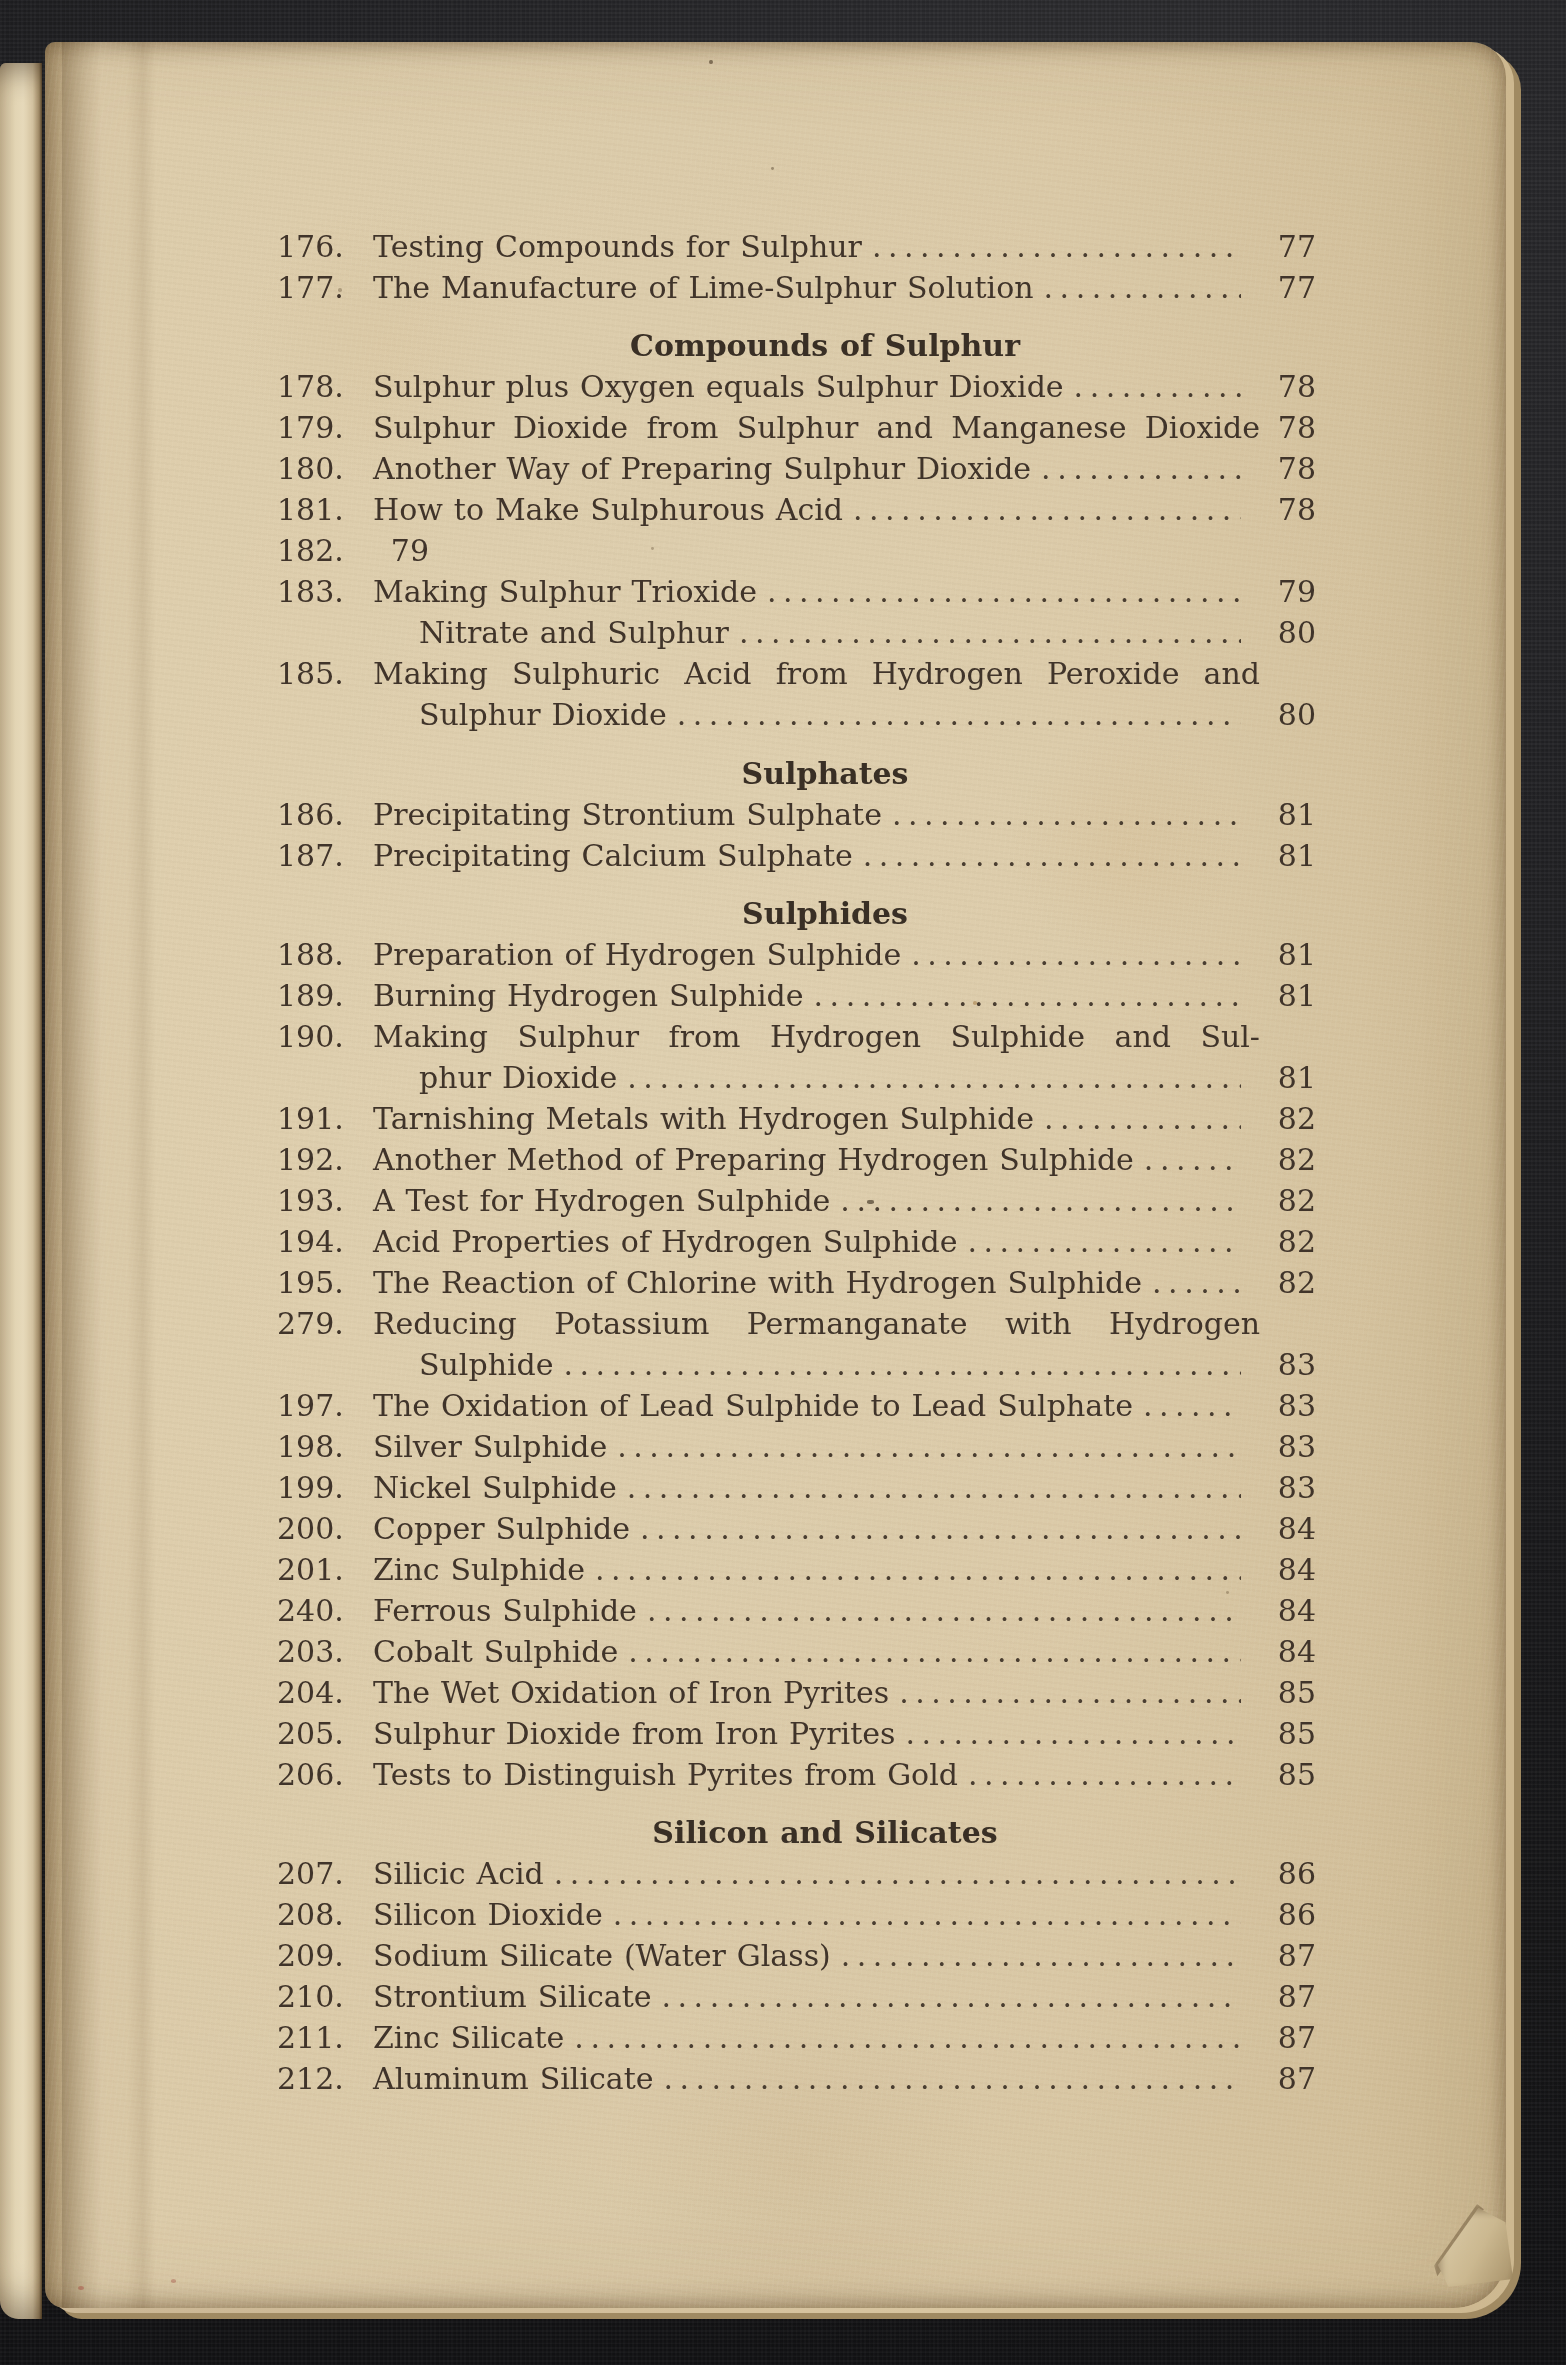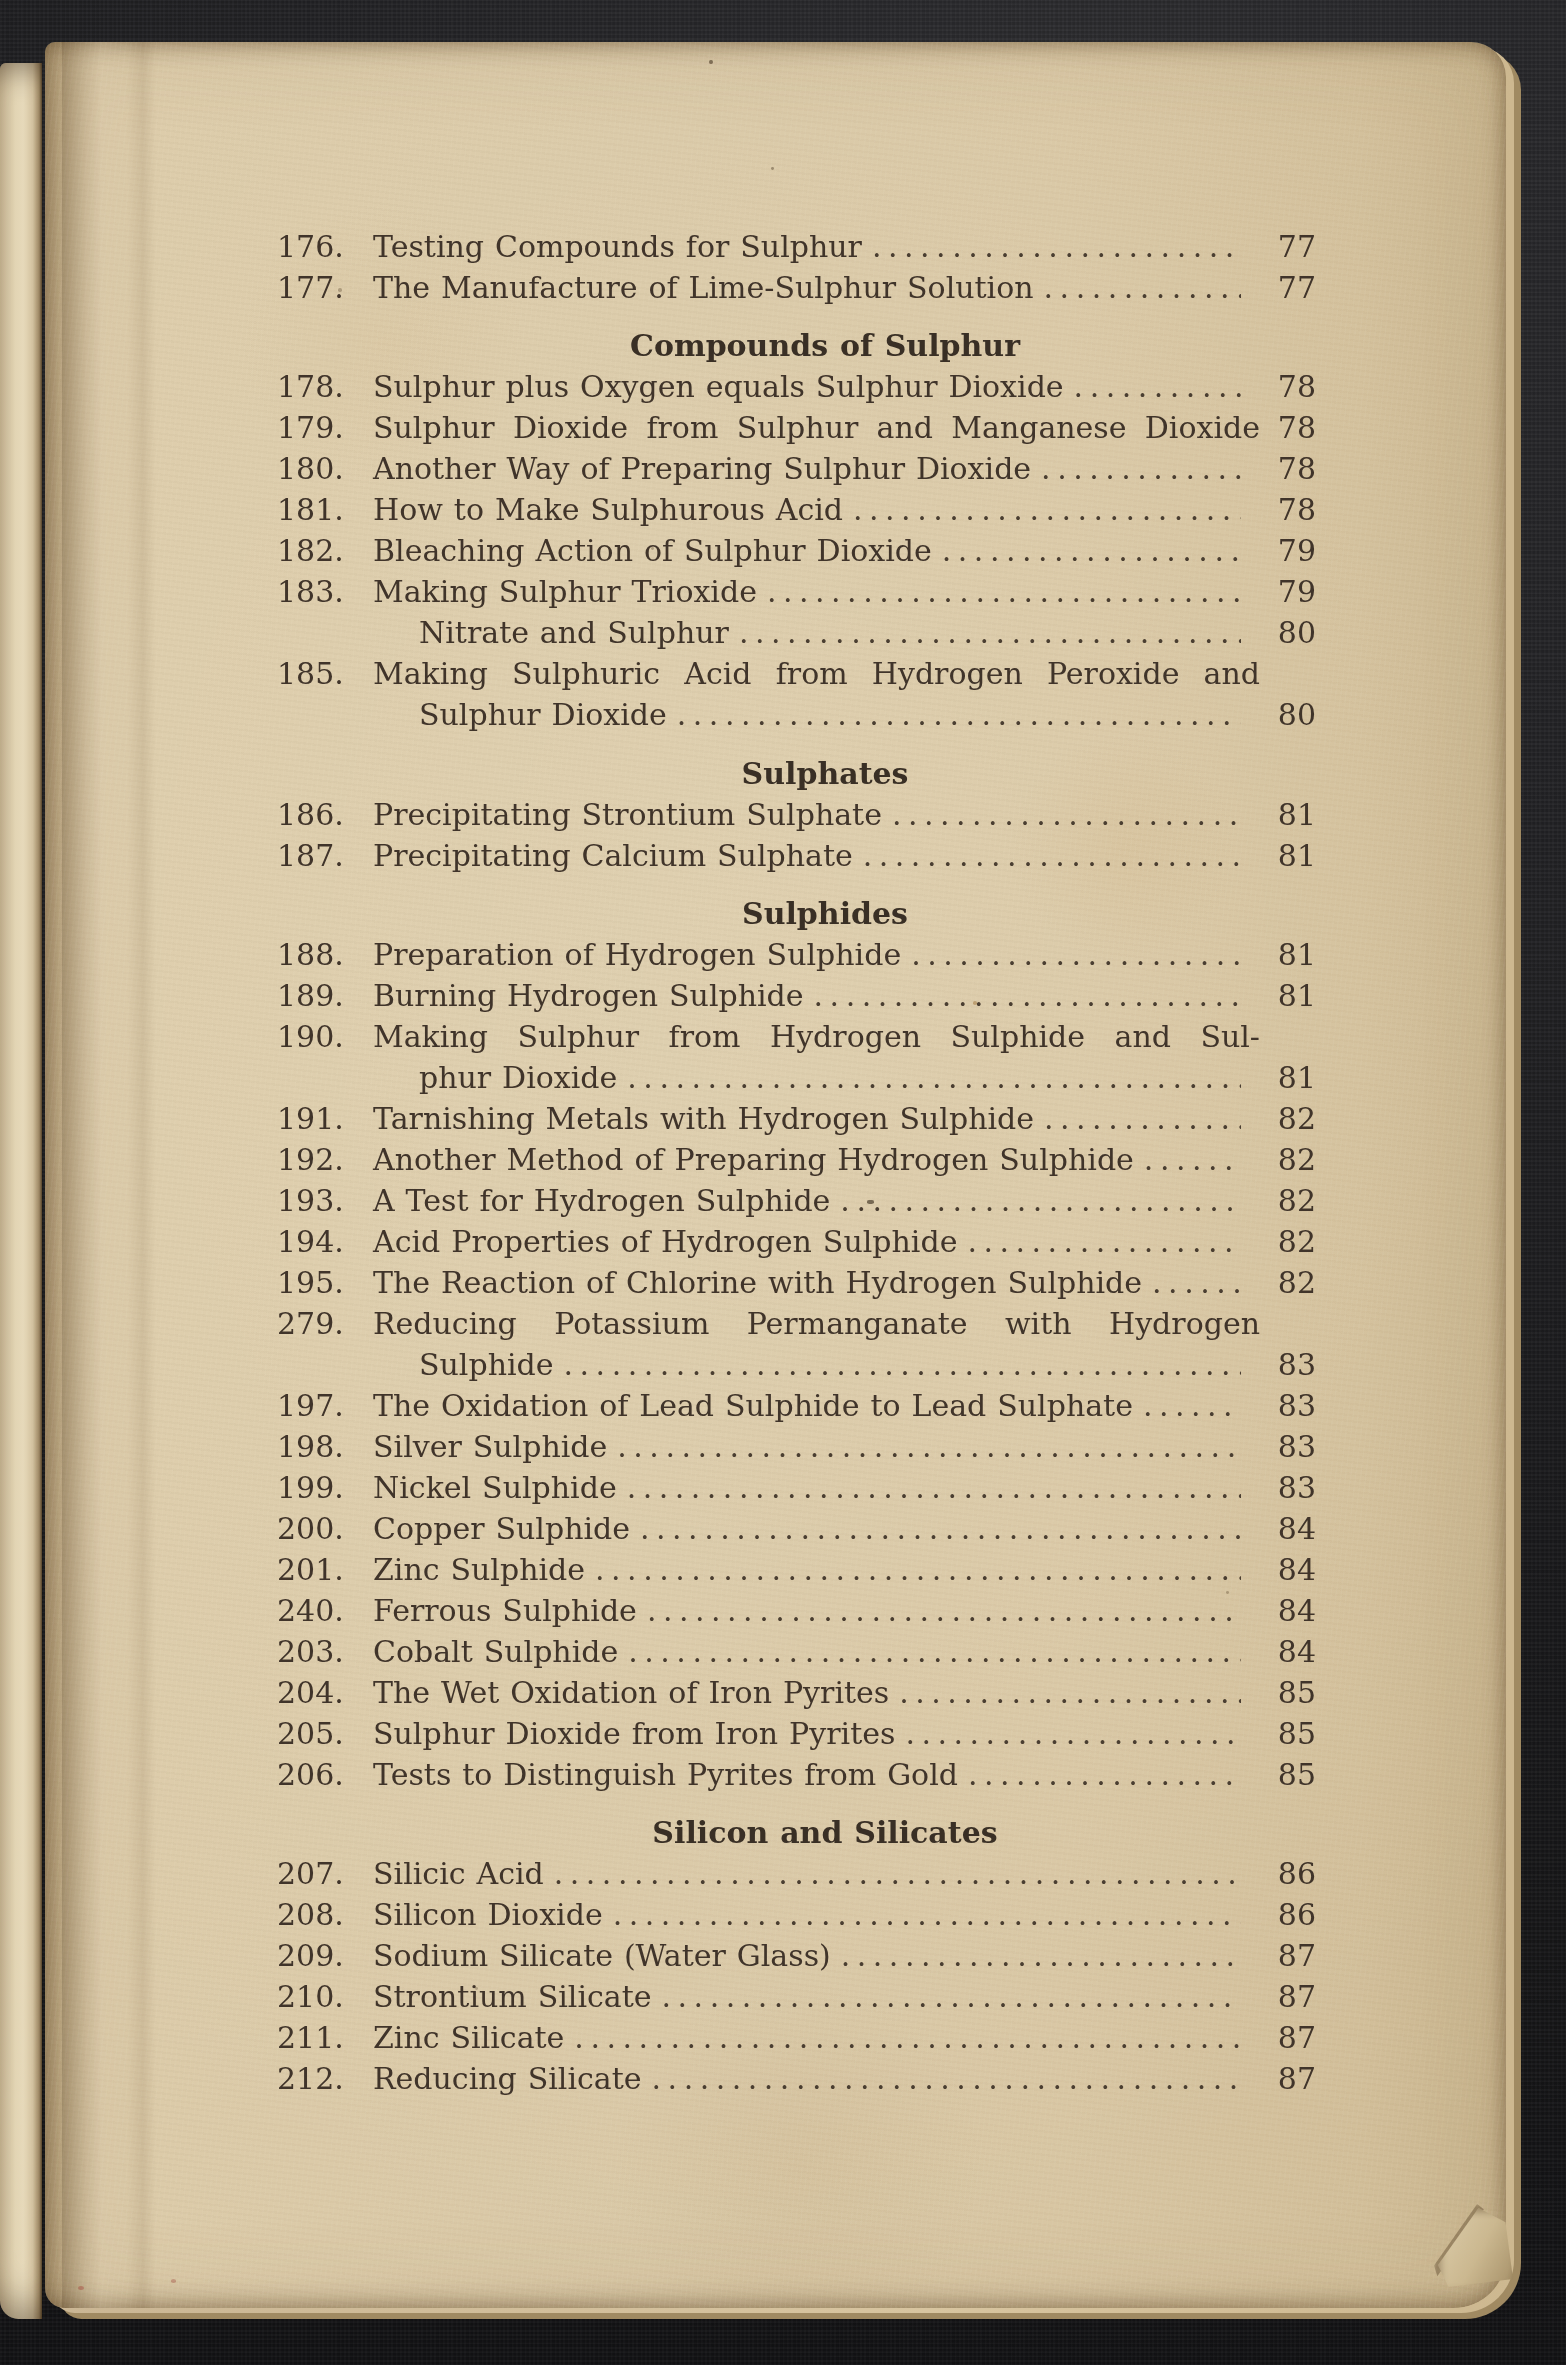--- a/index.html
+++ b/index.html
@@ -155,24 +155,20 @@
       <div class="row">
         <span class="num">181.</span>
         <span class="body">
           <span class="t">How to Make Sulphurous Acid</span>
           <span class="leader"></span>
         </span>
         <span class="pg">78</span>
       </div>
       <div class="row">
         <span class="num">182.</span>
-        <span class="body">
-          <span class="t">Bleaching Action of Sulphur Dioxide</span>
-          <span class="leader"></span>
-        </span>
         <span class="pg">79</span>
       </div>
       <div class="row">
         <span class="num">183.</span>
         <span class="body">
           <span class="t">Making Sulphur Trioxide</span>
           <span class="leader"></span>
         </span>
         <span class="pg">79</span>
       </div>
@@ -414,21 +410,21 @@
         <span class="num">211.</span>
         <span class="body">
           <span class="t">Zinc Silicate</span>
           <span class="leader"></span>
         </span>
         <span class="pg">87</span>
       </div>
       <div class="row">
         <span class="num">212.</span>
         <span class="body">
-          <span class="t">Reducing Silicate</span>
+          <span class="t">Aluminum Silicate</span>
           <span class="leader"></span>
         </span>
         <span class="pg">87</span>
       </div>
     </div>
 </div>
 <div class="crease"></div>
 
 <div class="speck" style="left:709px;top:60px;width:3.6px;height:4.3px;background:rgba(60,44,26,.55)"></div>
 <div class="speck" style="left:771px;top:167px;width:2.9px;height:2.9px;background:rgba(60,44,26,.4)"></div>

